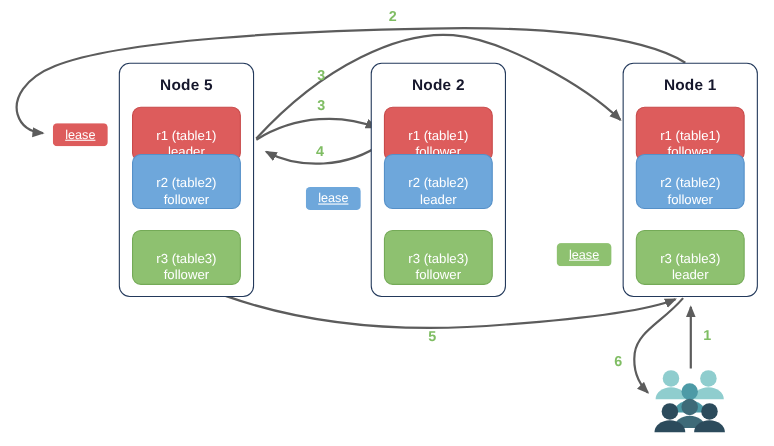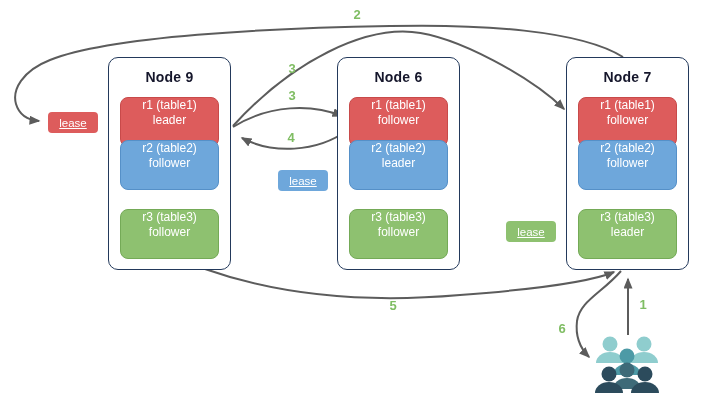--- a/index.html
+++ b/index.html
@@ -15,21 +15,21 @@
     position:absolute; top:57px; width:121px; height:211px;
     background:#fff; border:1.6px solid var(--node-border); border-radius:10px;
   }
   .node-1 { left:108px; } .node-2 { left:337px; } .node-3 { left:566px; }
   .node-title {
     text-align:center; margin-top:11px; font-size:14px; font-weight:bold;
     color:#15162b; letter-spacing:.2px;
   }
   .replica {
     position:absolute; left:11px; right:11px; height:48px; border-radius:8px;
-    display:flex; flex-direction:column; align-items:center; justify-content:flex-start;
+    display:flex; flex-direction:column; align-items:center; justify-content:flex-end;
     color:#fff; font-size:12px; line-height:15px; text-align:center;
     border:1.5px solid transparent;
   }
   .row-1 { top:39px; } .row-2 { top:82px; } .row-3 { top:151px; }
   .red   { background:var(--red-fill);   border-color:var(--red-border); }
   .blue  { background:var(--blue-fill);  border-color:var(--blue-border); }
   .green { background:var(--green-fill); border-color:var(--green-border); }
 
   .lease {
     position:absolute; width:48px; height:19px; border-radius:4px;
@@ -72,53 +72,53 @@
     <path class="arrow" d="M 623,57 C 580,30 480,24 390,26 C 270,28 110,36 50,60 C 22,71 12,90 16,104 C 19,114 27,120 39,121" marker-end="url(#ah)"></path>
     <path class="arrow" d="M 233,126 C 295,58 365,28 412,32 C 458,36 532,78 564,109" marker-end="url(#ah)"></path>
     <path class="arrow" d="M 233,127 C 270,104 312,104 342,116" marker-end="url(#ah)"></path>
     <path class="arrow" d="M 348,130 C 316,153 272,154 242,138" marker-end="url(#ah)"></path>
     <path class="arrow" d="M 205,269 C 290,299 380,302 460,295 C 540,289 590,282 614,272" marker-end="url(#ah)"></path>
     <path class="arrow" d="M 628,335 L 628,279" marker-end="url(#ah)"></path>
     <path class="arrow" d="M 621,271 C 602,293 580,301 577,321 C 575,338 581,349 589,357" marker-end="url(#ah)"></path>
   </svg>
 
   <div class="node node-1">
-    <div class="node-title">Node 9</div>
+    <div class="node-title">Node 5</div>
     <div class="replica red row-1">
       <div>r1 (table1)</div>
       <div>leader</div>
     </div>
     <div class="replica blue row-2">
       <div>r2 (table2)</div>
       <div>follower</div>
     </div>
     <div class="replica green row-3">
       <div>r3 (table3)</div>
       <div>follower</div>
     </div>
   </div>
 
   <div class="node node-2">
-    <div class="node-title">Node 6</div>
+    <div class="node-title">Node 2</div>
     <div class="replica red row-1">
       <div>r1 (table1)</div>
       <div>follower</div>
     </div>
     <div class="replica blue row-2">
       <div>r2 (table2)</div>
       <div>leader</div>
     </div>
     <div class="replica green row-3">
       <div>r3 (table3)</div>
       <div>follower</div>
     </div>
   </div>
 
   <div class="node node-3">
-    <div class="node-title">Node 7</div>
+    <div class="node-title">Node 1</div>
     <div class="replica red row-1">
       <div>r1 (table1)</div>
       <div>follower</div>
     </div>
     <div class="replica blue row-2">
       <div>r2 (table2)</div>
       <div>follower</div>
     </div>
     <div class="replica green row-3">
       <div>r3 (table3)</div>

